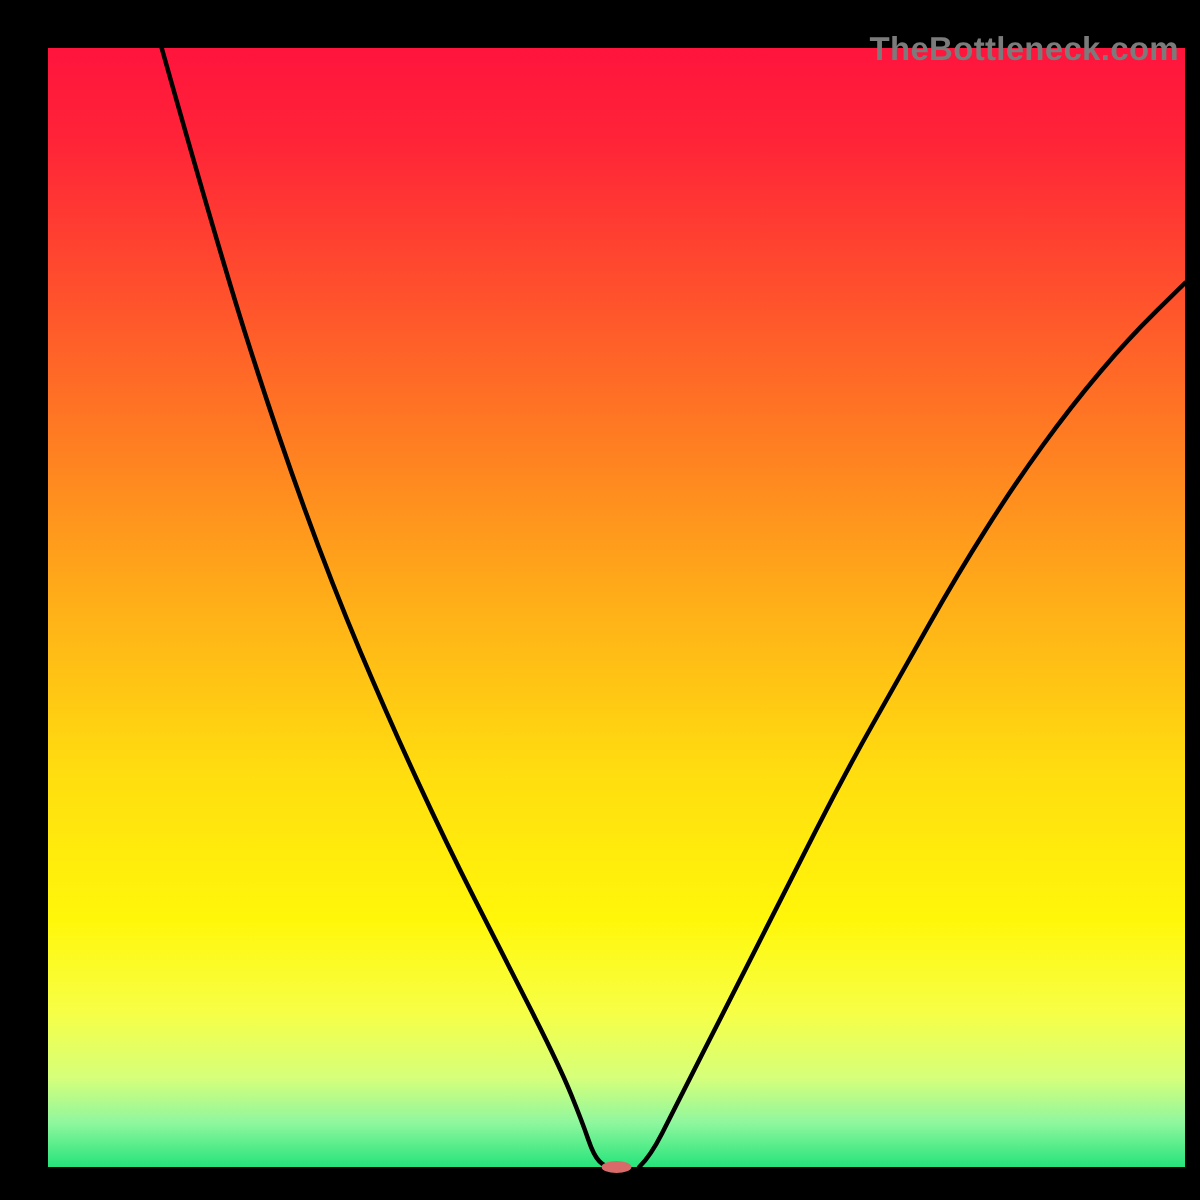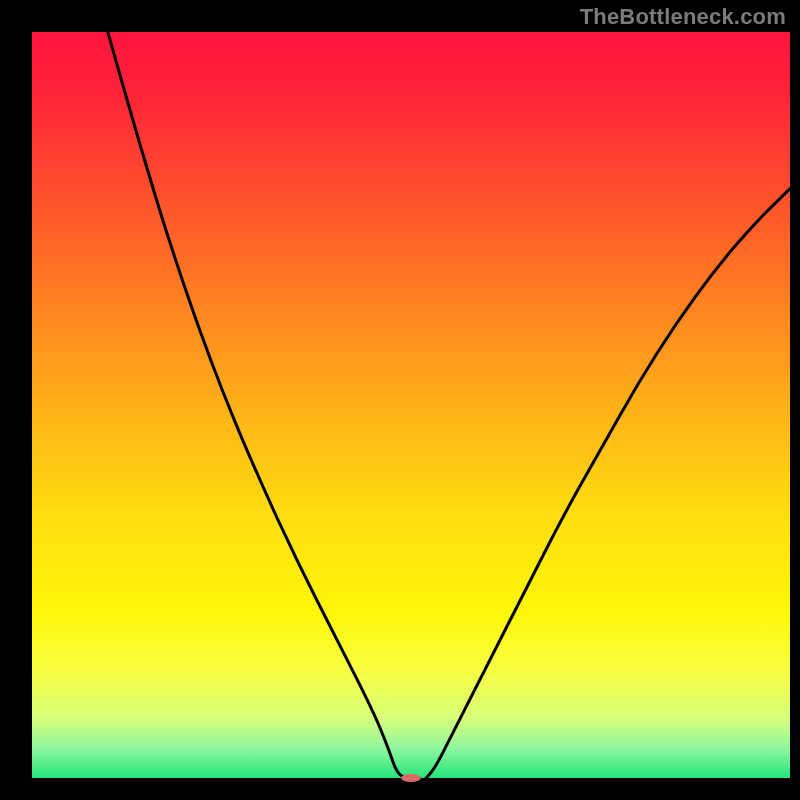--- a/index.html
+++ b/index.html
@@ -12,21 +12,21 @@
     font-family: Arial, Helvetica, sans-serif;
   }
   .frame {
     position: relative;
     width: 800px;
     height: 800px;
     background: #000;
   }
   .watermark {
     position: absolute;
-    top: 4px;
+    top: 20px;
     right: 14px;
     color: #7b7b7b;
     font-size: 22px;
     font-weight: 600;
     letter-spacing: 0.2px;
     z-index: 10;
     user-select: none;
   }
   svg {
     display: block;

